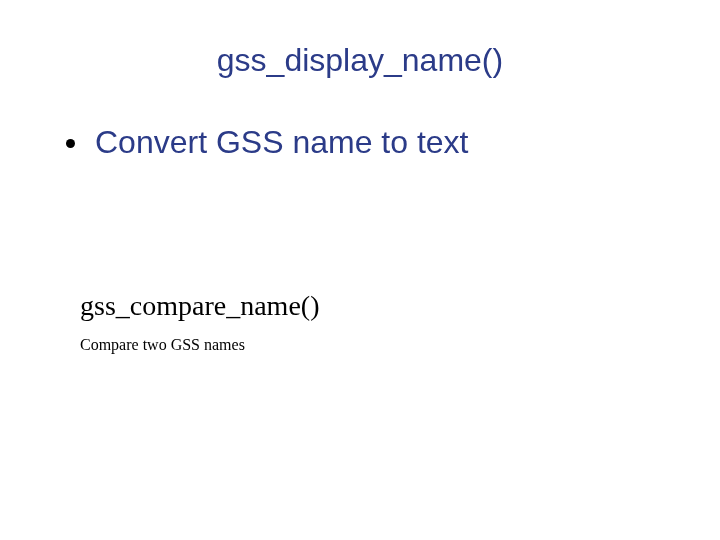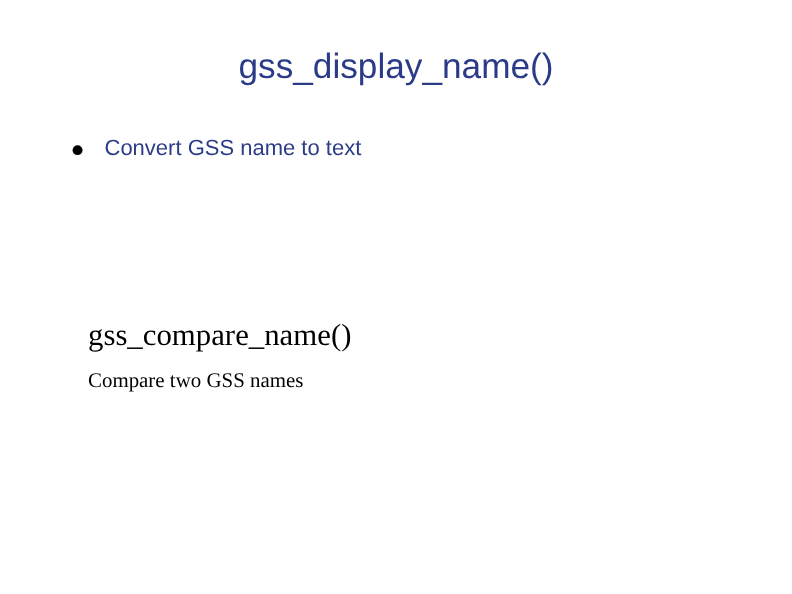--- a/index.html
+++ b/index.html
@@ -41,38 +41,38 @@
     width: 9px;
     height: 9px;
     border-radius: 50%;
     background: #000;
     margin-right: 20px;
     flex: 0 0 auto;
     position: relative;
     top: 1px;
   }
   .bullet-text {
-    font-size: 20px;
+    font-size: 32px;
     color: #2b3b88;
     font-weight: 400;
   }
   .sub1 {
     position: absolute;
     top: 290px;
     left: 80px;
     font-family: "Times New Roman", Times, serif;
     font-size: 28px;
     color: #000;
   }
   .sub2 {
     position: absolute;
     top: 336px;
     left: 80px;
     font-family: "Times New Roman", Times, serif;
-    font-size: 19px;
+    font-size: 16px;
     color: #000;
   }
 </style>
 </head>
 <body>
 
 <div class="slide">
 
   <div class="title">gss_display_name()</div>
 

